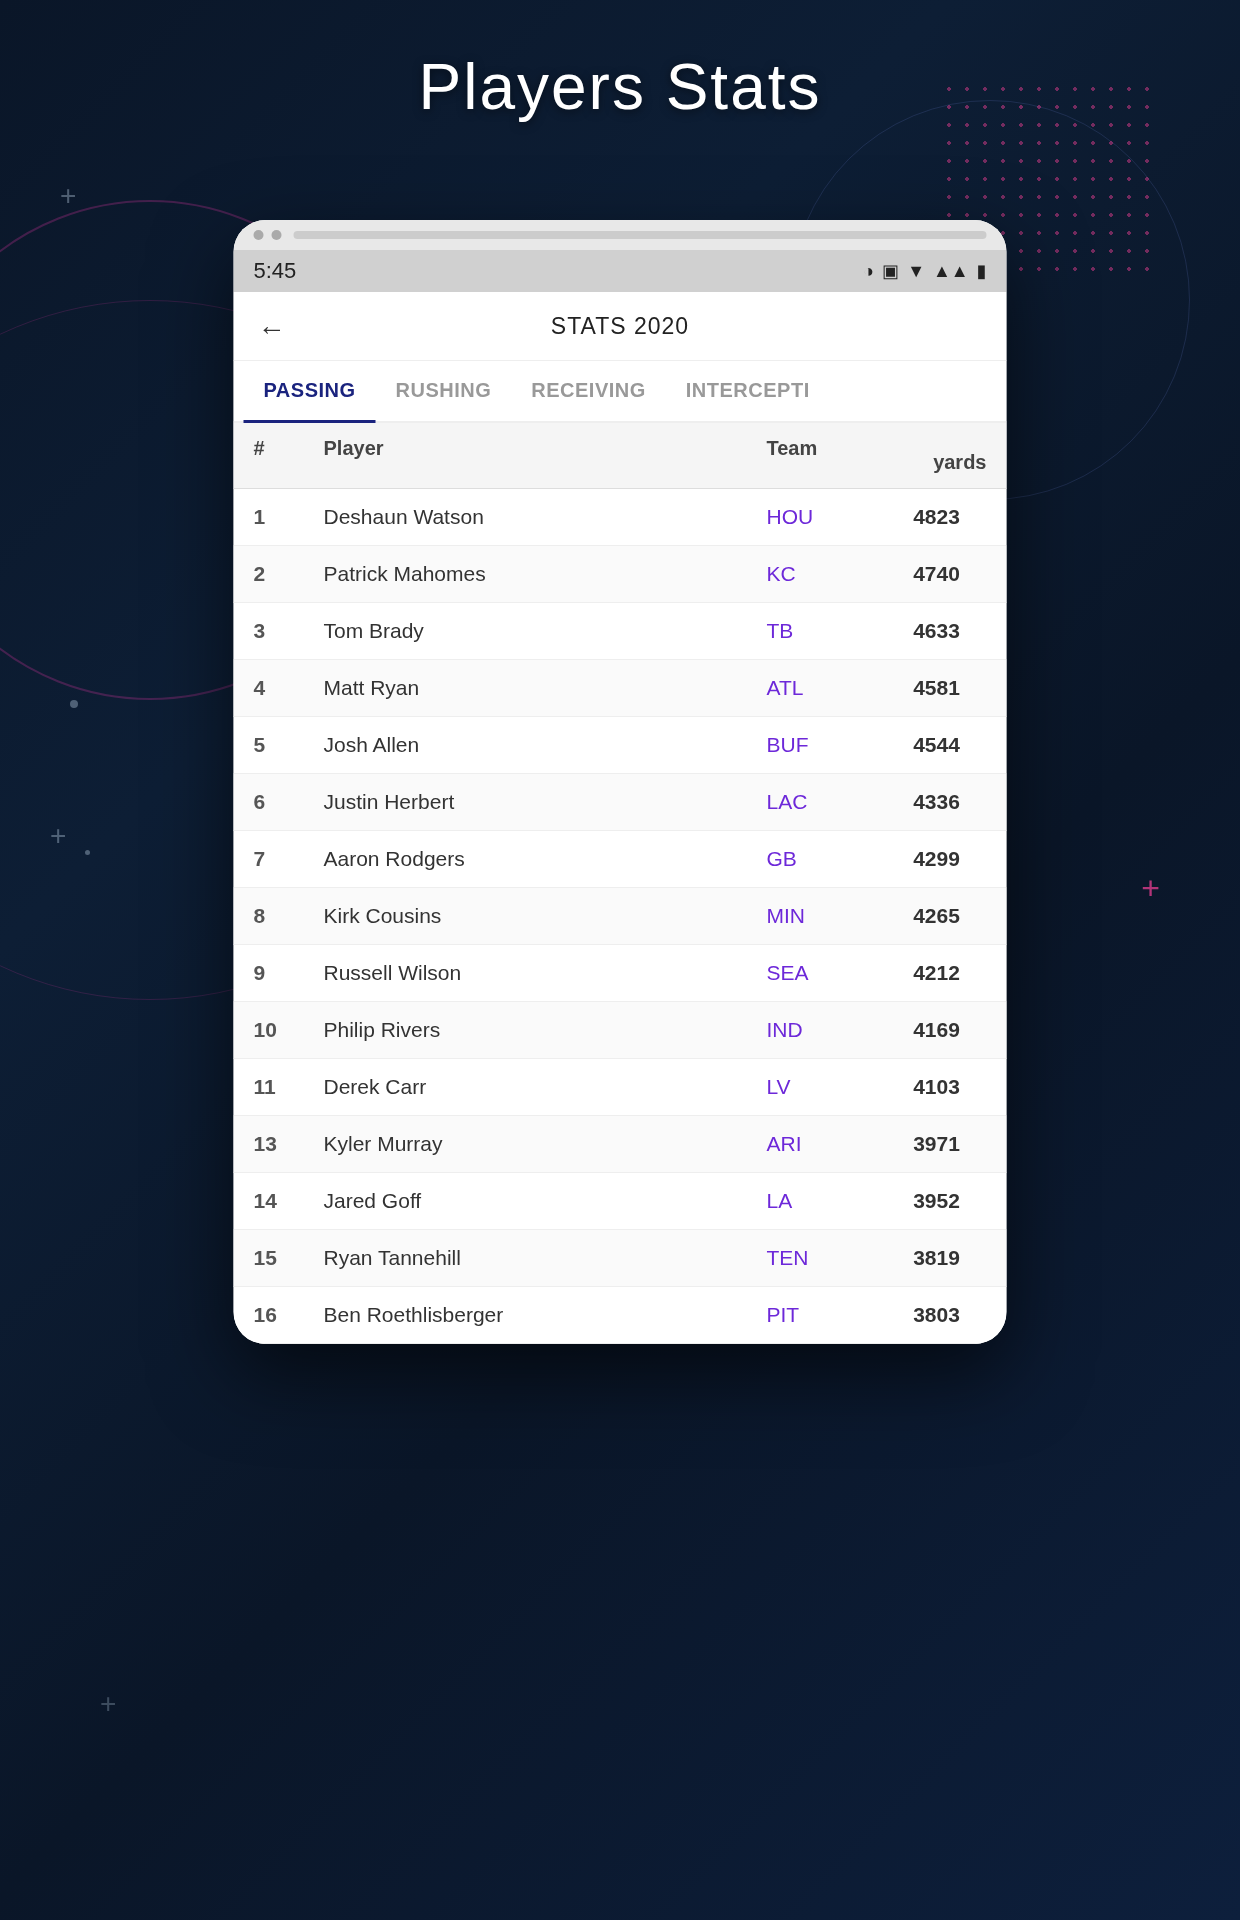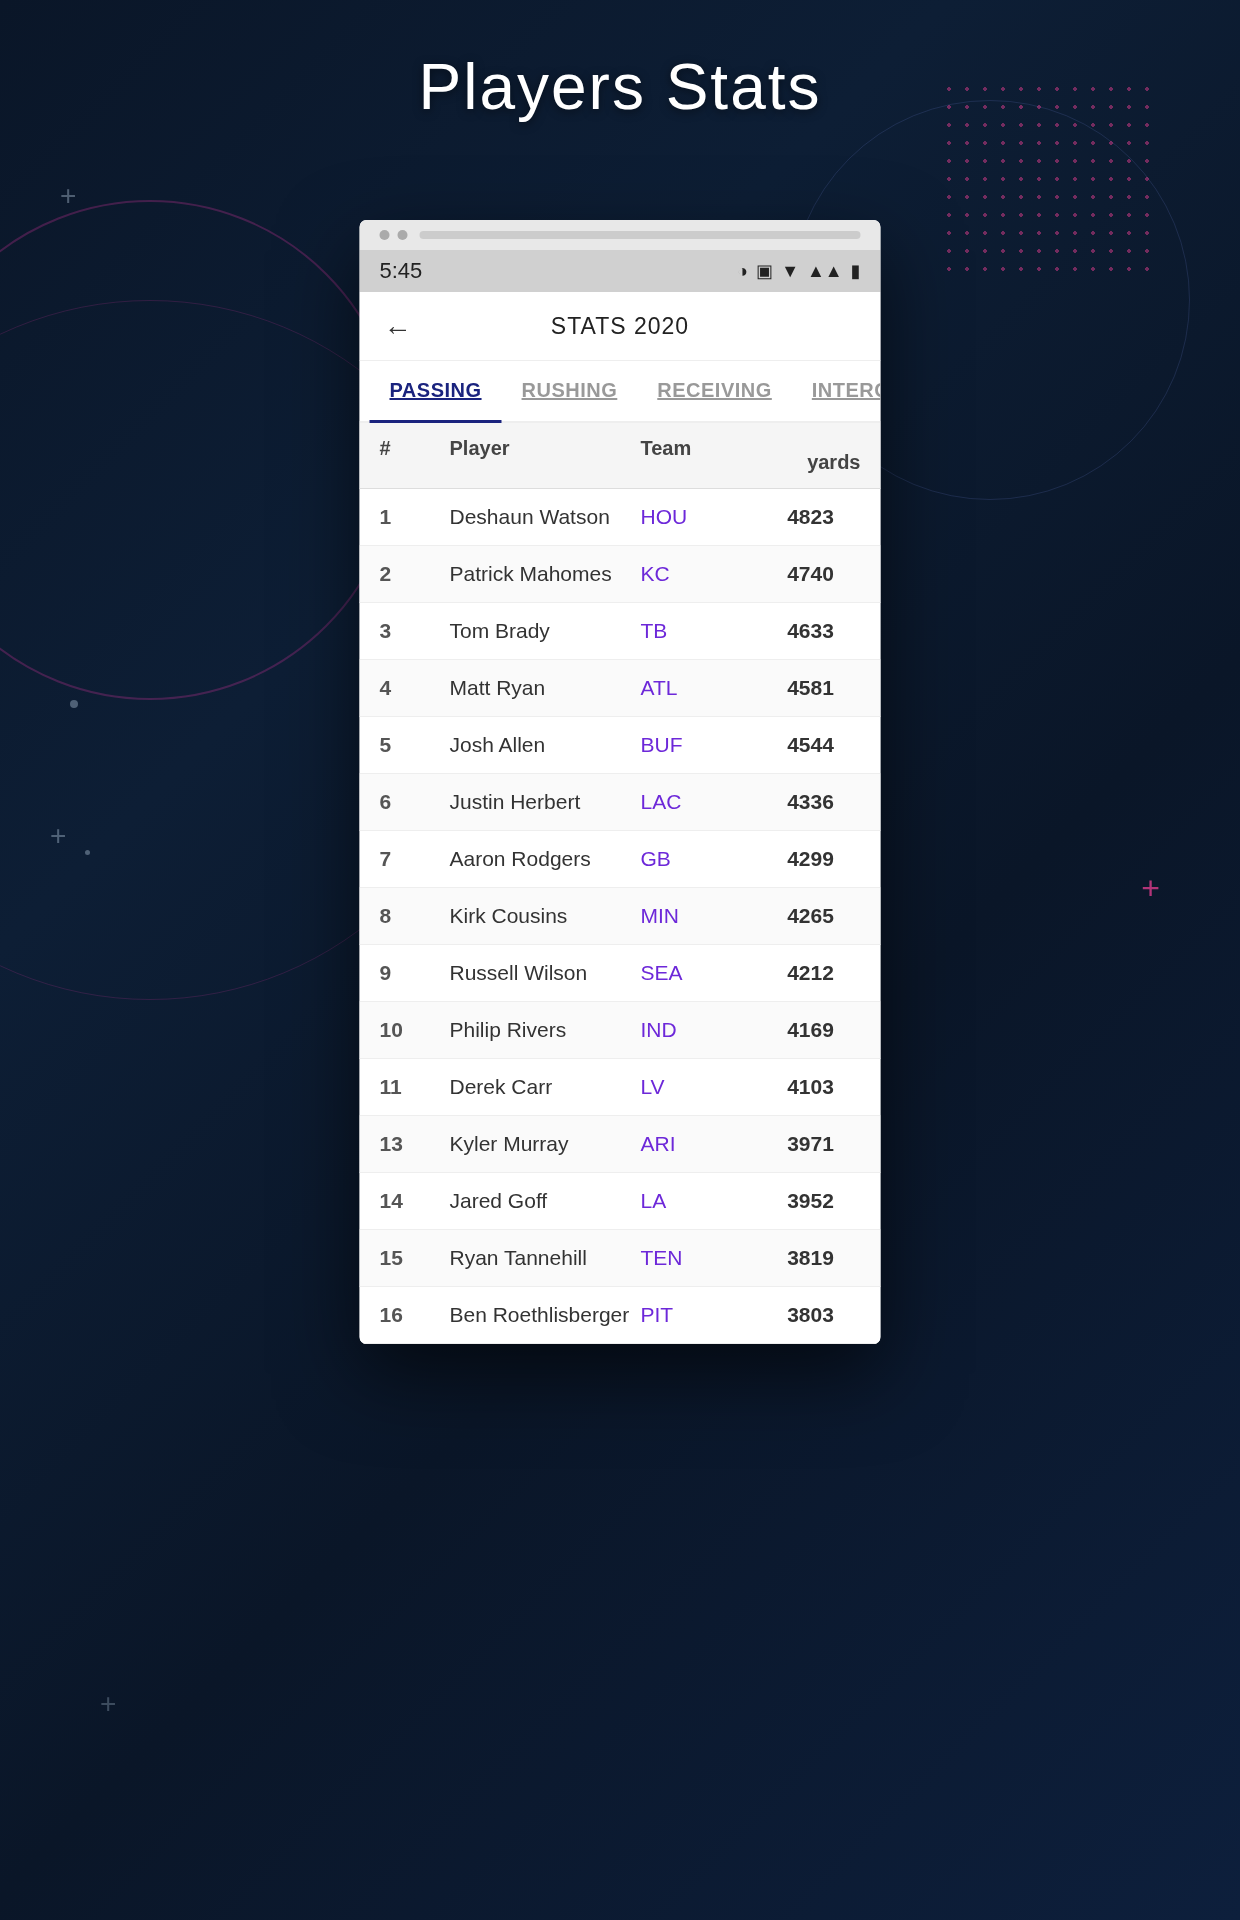--- a/index.html
+++ b/index.html
@@ -96,23 +96,23 @@
       letter-spacing: 2px;
       text-shadow: 0 2px 10px rgba(0,0,0,0.5);
     }
 
     
     .phone-wrapper {
       position: absolute;
       top: 220px;
       left: 50%;
       transform: translateX(-50%);
-      width: 521px;
+      width: 773px;
       background: white;
-      border-radius: 7px;
+      border-radius: 32px;
       box-shadow: 0 30px 80px rgba(0,0,0,0.6);
       overflow: hidden;
     }
 
     
     .phone-top-bar {
       background: #e8e8e8;
       padding: 10px 20px;
       display: flex;
       align-items: center;
@@ -191,21 +191,20 @@
     }
 
     .tab-item {
       padding: 18px 20px;
       font-size: 20px;
       font-weight: 600;
       color: #999;
       cursor: pointer;
       letter-spacing: 0.5px;
       white-space: nowrap;
-      text-decoration: underline;
     }
 
     .tab-item.active {
       color: #1a237e;
       border-bottom: 3px solid #1a237e;
       margin-bottom: -2px;
     }
 
     
     .stats-table {

